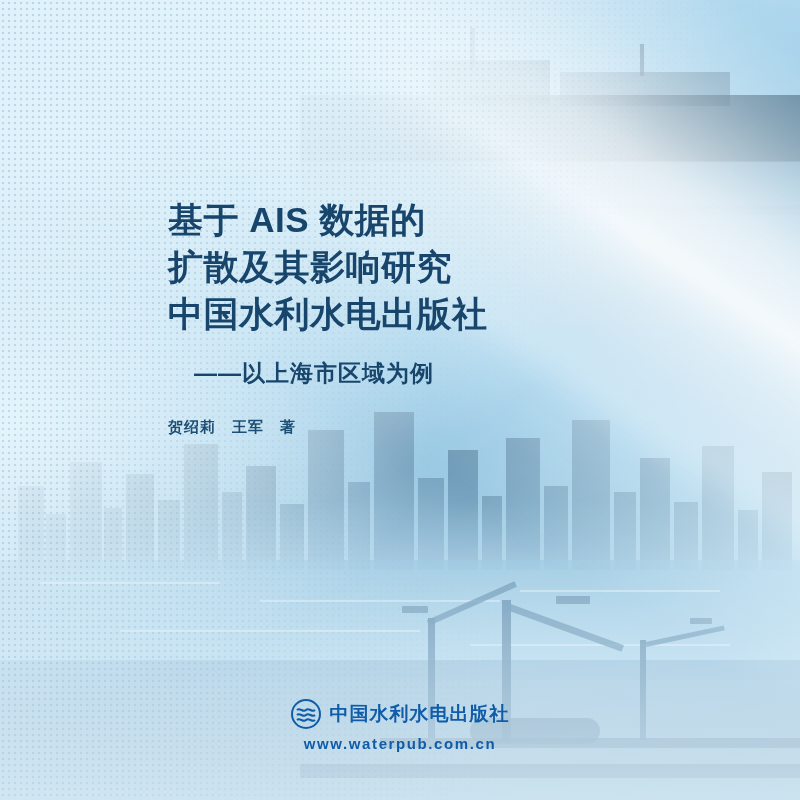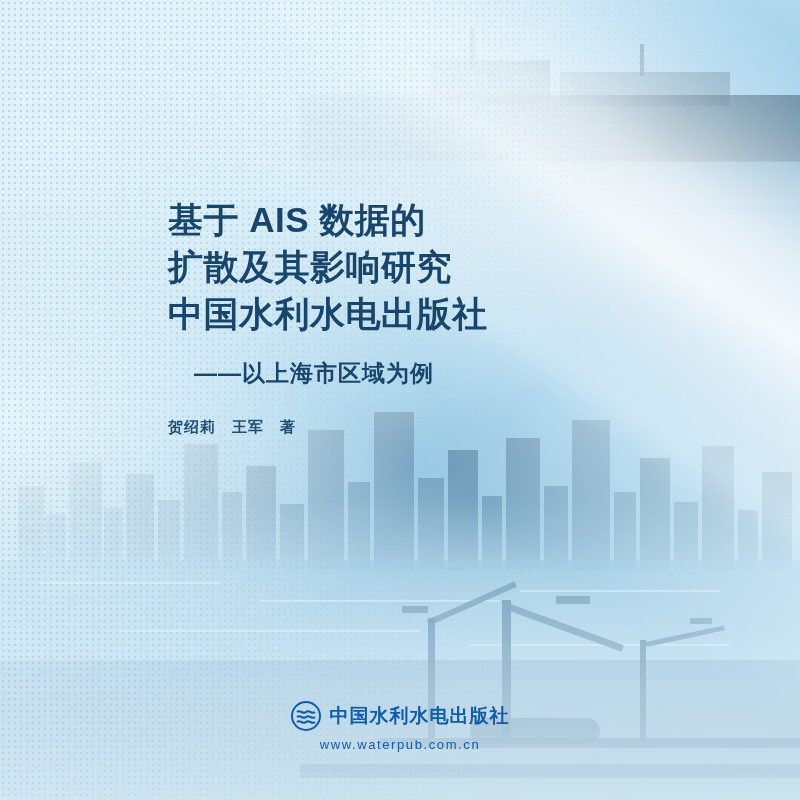--- a/index.html
+++ b/index.html
@@ -258,22 +258,22 @@
     flex: 0 0 auto;
   }
   .pub-name {
     font-size: 19px;
     font-weight: bold;
     color: #0f5ca8;
     letter-spacing: 1px;
     white-space: nowrap;
   }
   .pub-url {
-    font-size: 13px;
-    font-weight: normal;
+    font-size: 15px;
+    font-weight: bold;
     color: #0f5ca8;
     letter-spacing: 1.6px;
   }
 </style>
 </head>
 <body>
 
 <div class="page">
 
   <div class="bg-base"></div>

